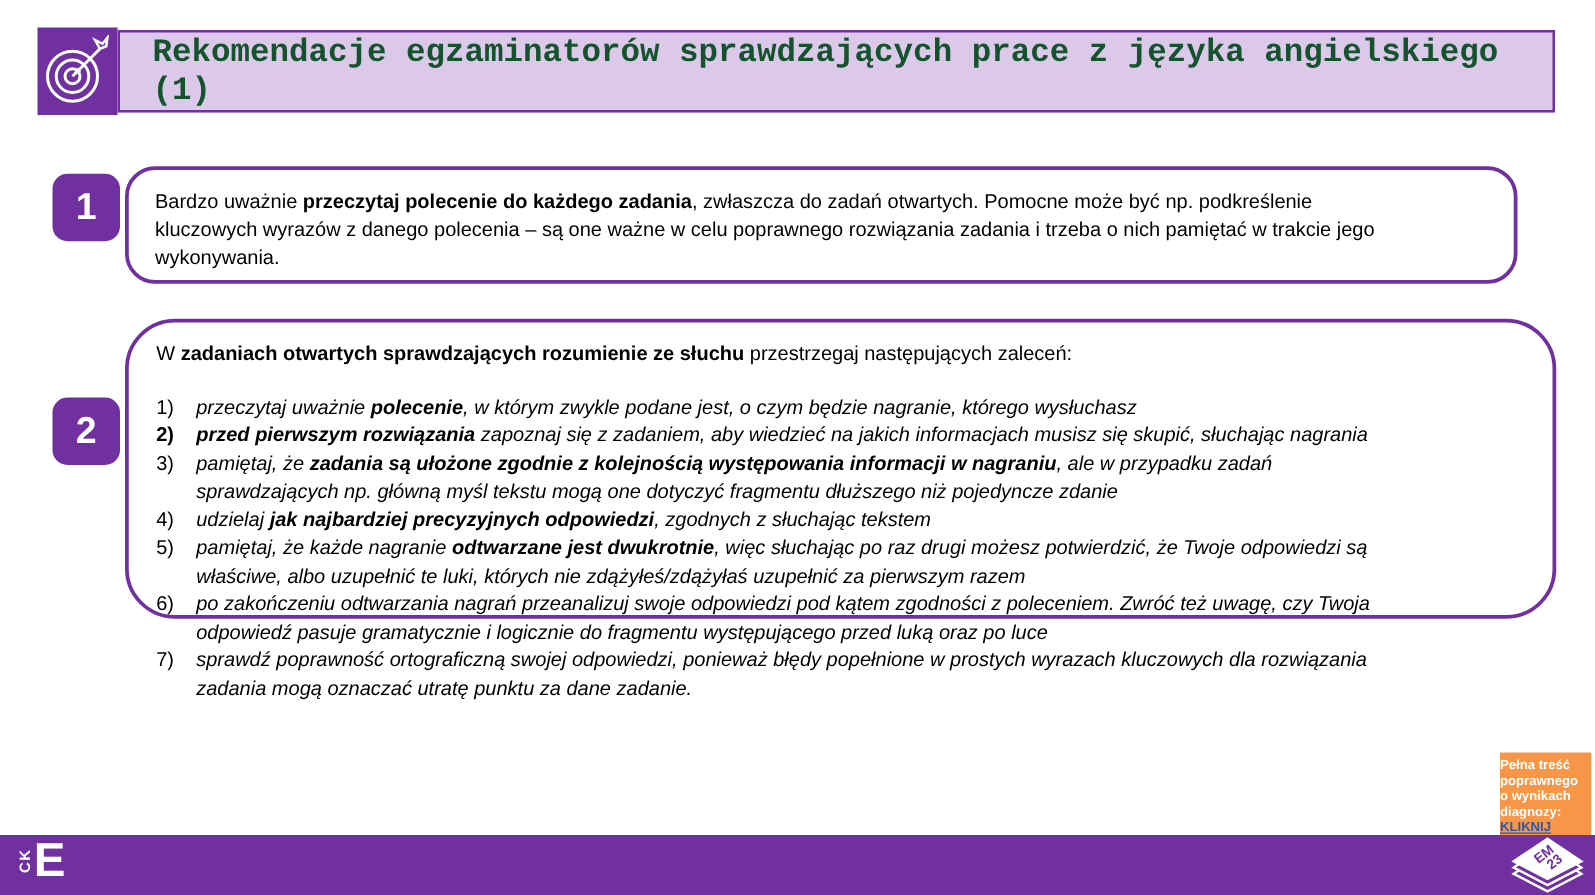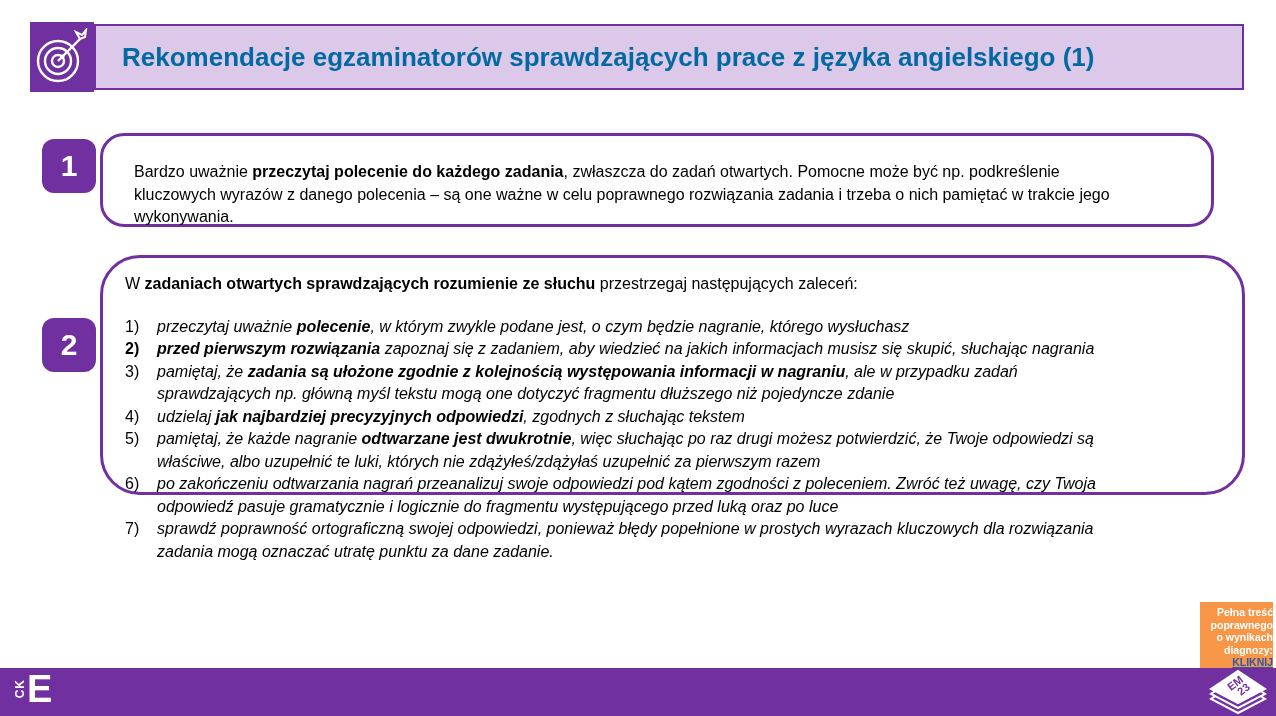--- a/index.html
+++ b/index.html
@@ -9,42 +9,42 @@
   }
   
   .hdr-icon{
     position:absolute;left:30px;top:22px;width:64px;height:70px;background:#7030a0;
     display:flex;align-items:center;justify-content:center;
   }
   .hdr-banner{
     position:absolute;left:94px;top:24px;width:1150px;height:66px;background:#dcc9ea;
     border:2px solid #7030a0;box-sizing:border-box;display:flex;align-items:center;padding-left:26px;
   }
-  .hdr-banner h1{margin:0;font-size:26px;font-weight:bold;color:#0369a1;}
+  .hdr-banner h1{margin:0;font-size:26px;font-weight:bold;color:#14532d;font-family:Liberation Mono, monospace;}
   
   .badge{
     position:absolute;width:54px;height:54px;background:#7030a0;border-radius:12px;color:#fff;
     font-size:30px;font-weight:bold;display:flex;align-items:center;justify-content:center;
   }
   #badge1{left:42px;top:139px;}
   #badge2{left:42px;top:318px;}
   
   .box{position:absolute;box-sizing:border-box;border:3px solid #7030a0;background:#fff;font-size:16px;line-height:22.5px;}
   #box1{left:100px;top:133px;width:1114px;height:94px;border-radius:24px;padding:9px 80px 9px 15px;}
   #box2{left:100px;top:255px;width:1145px;height:240px;border-radius:40px;padding:15px 112px 10px 22px;}
-  #box1 p,#box2 p{margin:16px;}
+  #box1 p,#box2 p{margin:6px;}
   .lead{margin:0 0 20px 0 !important;}
   .b{font-weight:bold;}
   .li{display:flex;}
   .li-num{width:32px;flex:none;}
   .li-text{flex:1;font-style:italic;}
   
   .notice{
     position:absolute;left:1200px;top:602px;width:73px;height:66px;background:#f79646;
-    color:#fff;font-size:10.5px;font-weight:bold;text-align:right;line-height:12.5px;
+    color:#fff;font-size:10.5px;font-weight:bold;text-align:left;line-height:12.5px;
     padding-top:4px;box-sizing:border-box;
   }
   .notice a{color:#2b58ad;text-decoration:underline;cursor:pointer;}
   
   .footer{position:absolute;left:0;top:668px;width:1276px;height:48px;background:#7030a0;}
   .cke{position:absolute;left:14px;top:673px;display:flex;align-items:center;color:#fff;}
   .cke-icon{display:flex;align-items:center;margin-right:9px;}
   .cke-ck{writing-mode:vertical-rl;transform:rotate(180deg);font-size:12px;font-weight:bold;letter-spacing:1px;line-height:1;}
   .cke-e{font-size:38px;font-weight:bold;line-height:32px;margin-left:1px;}
   .cke-text{font-size:11.5px;font-weight:bold;line-height:13px;letter-spacing:0.4px;}

